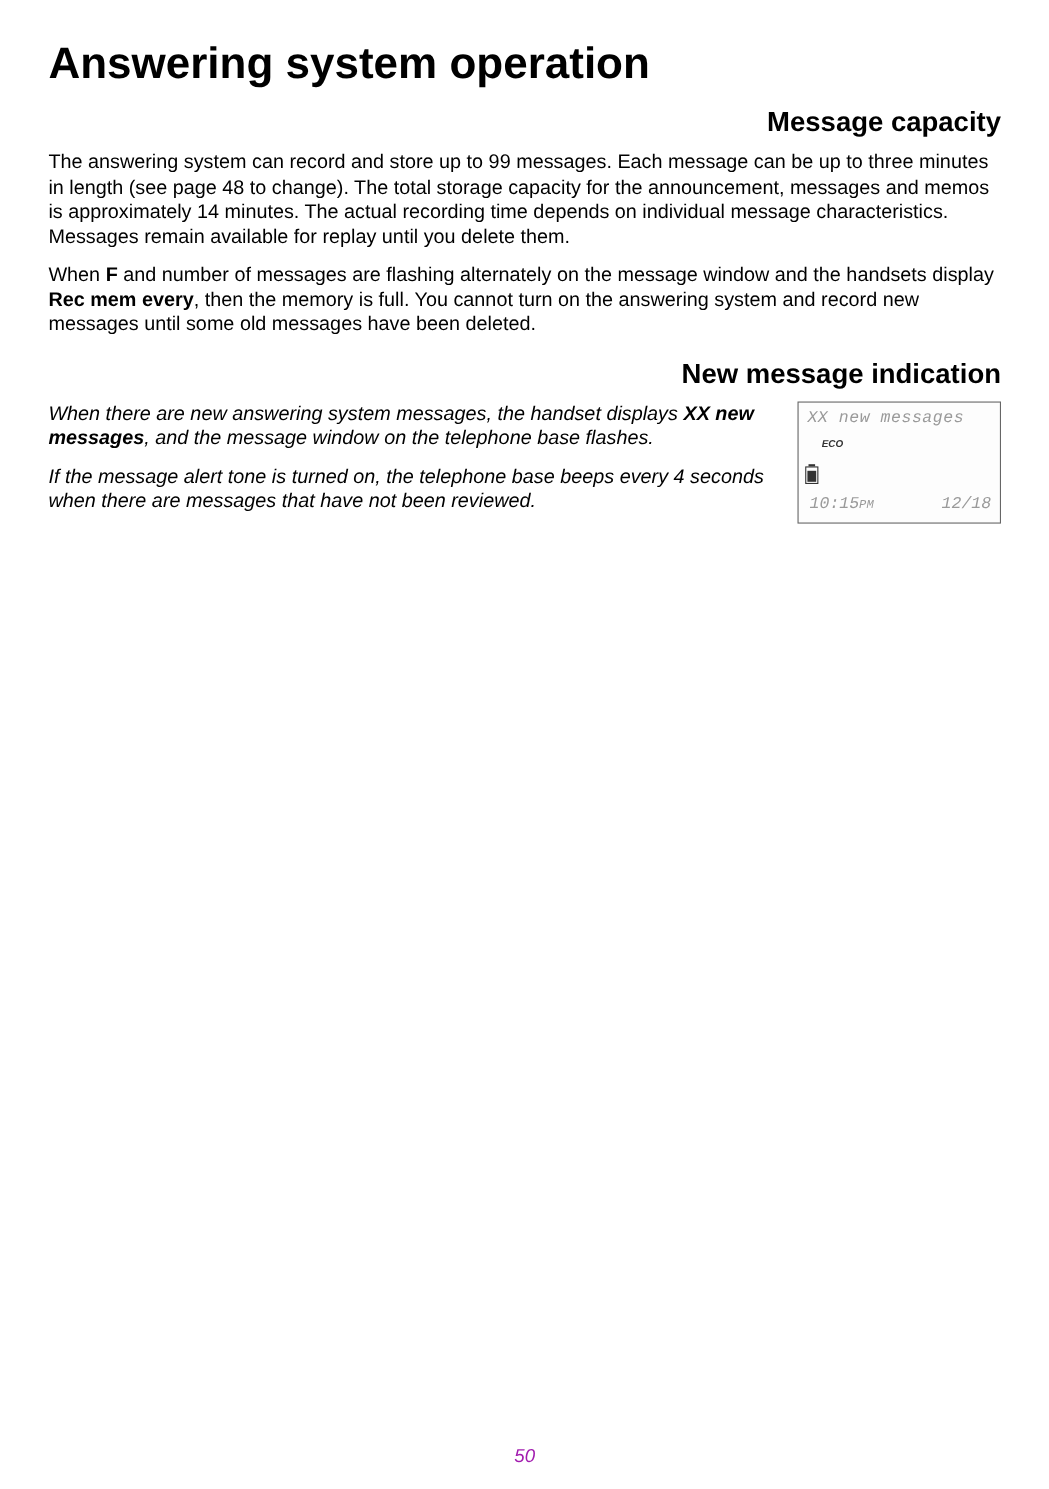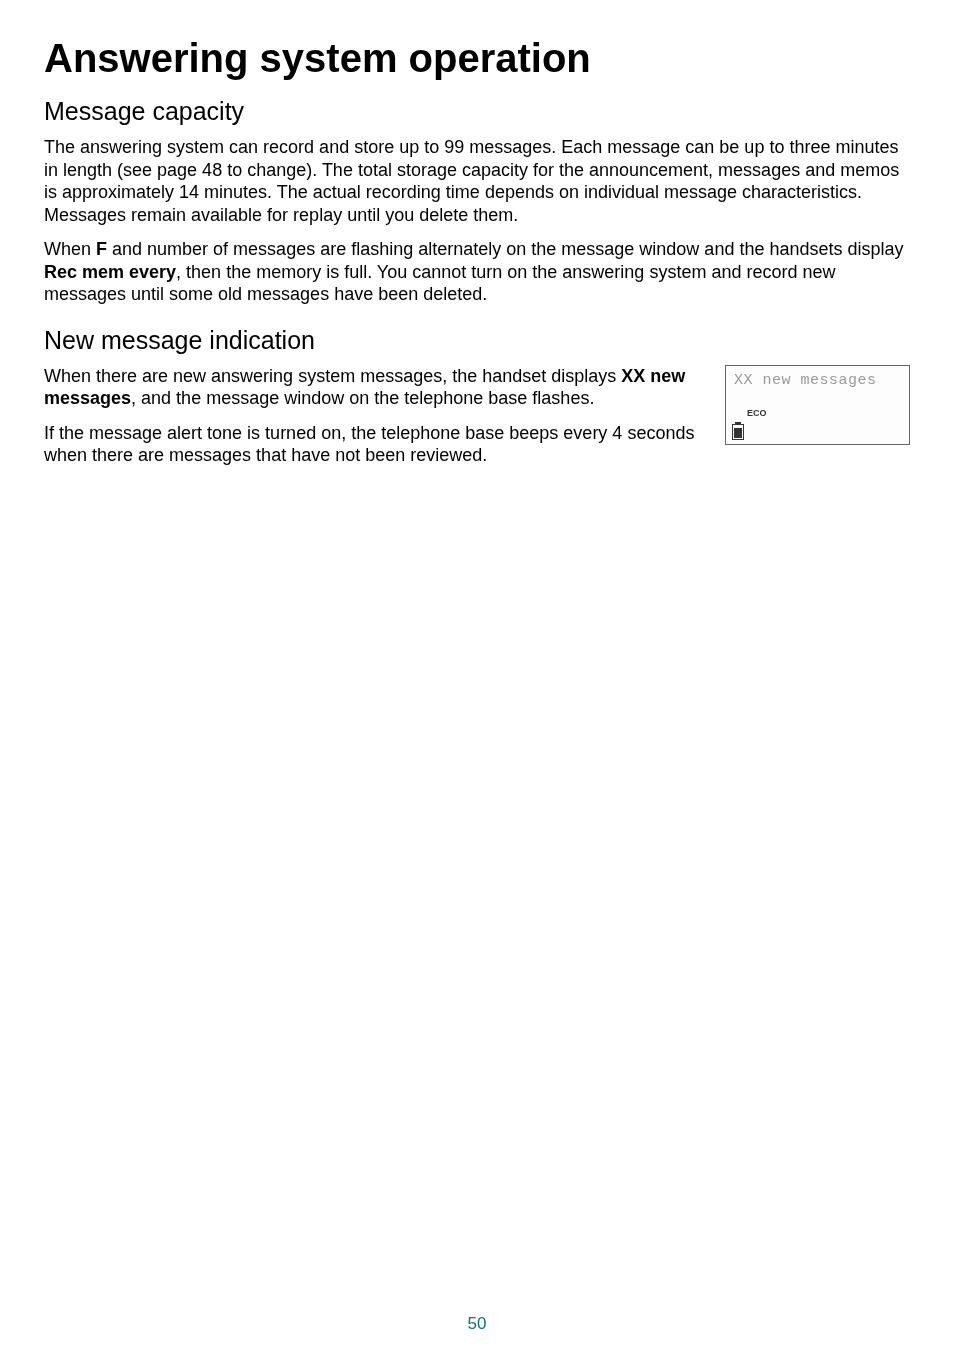--- a/index.html
+++ b/index.html
@@ -15,39 +15,41 @@
       color: #000;
       padding: 36px 44px 0 44px;
       position: relative;
     }
     h1.page-title {
       font-weight: bold;
       font-size: 40px;
       margin-bottom: 16px;
     }
     h2.section-heading {
-      font-weight: normal;
+      font-weight: bold;
       font-size: 25px;
       margin-bottom: 10px;
+      text-align: right;
     }
     h2.section-heading.second {
       margin-top: 20px;
     }
     p.body {
       font-size: 18px;
       line-height: 1.25;
       margin-bottom: 12px;
     }
     .bold {
       font-weight: bold;
     }
     .two-col {
       display: flex;
       align-items: flex-start;
       gap: 30px;
+      font-style: italic;
     }
     .two-col .left {
       flex: 1;
     }
     .two-col .right {
       flex: 0 0 auto;
     }
     .phone-display {
       width: 185px;
       border: 1px solid #666;
@@ -102,35 +104,36 @@
       bottom: 1px;
       height: 10px;
       background: #333;
     }
     .eco-label {
       font-size: 9px;
       font-weight: bold;
       font-family: Arial, sans-serif;
       color: #333;
       align-self: flex-start;
-      margin-top: 16px;
+      margin-top: 6px;
       margin-left: -1px;
     }
     .pm-small {
       font-size: 11px;
       vertical-align: baseline;
     }
     .page-number {
       position: absolute;
       bottom: 20px;
       left: 0;
       right: 0;
       text-align: center;
       font-size: 17px;
-      color: #0f766e;
+      color: #a21caf;
+      font-style: italic;
     }
   </style>
 </head>
 <body>
 
 <h1 class="page-title">Answering system operation</h1>
 
 <h2 class="section-heading">Message capacity</h2>
 
 <p class="body">The answering system can record and store up to 99 messages. Each message can be up to three minutes in length (see page 48 to change). The total storage capacity for the announcement, messages and memos is approximately 14 minutes. The actual recording time depends on individual message characteristics. Messages remain available for replay until you delete them.</p>
@@ -148,17 +151,21 @@
     </p>
     <p class="body">If the message alert tone is turned on, the telephone base beeps every 4 seconds when there are messages that have not been reviewed.</p>
   </div>
   <div class="right">
     <div class="phone-display">
       <div class="row1">XX new messages</div>
       <div class="row2">
         <span class="battery-icon"></span>
         <span class="eco-label">ECO</span>
       </div>
+      <div class="row3">
+        <span><span>10:15</span><span class="pm-small">PM</span></span>
+        <span>12/18</span>
+      </div>
     </div>
   </div>
 </div>
 
 <div class="page-number">50</div>
 
 </body></html>

